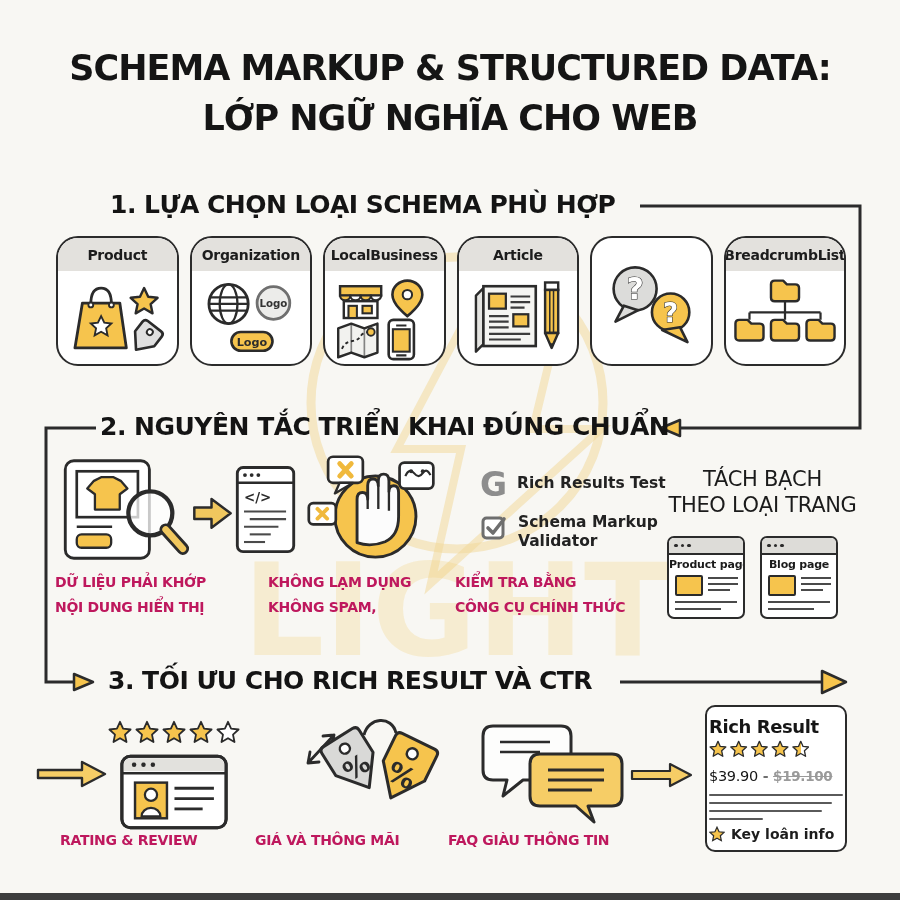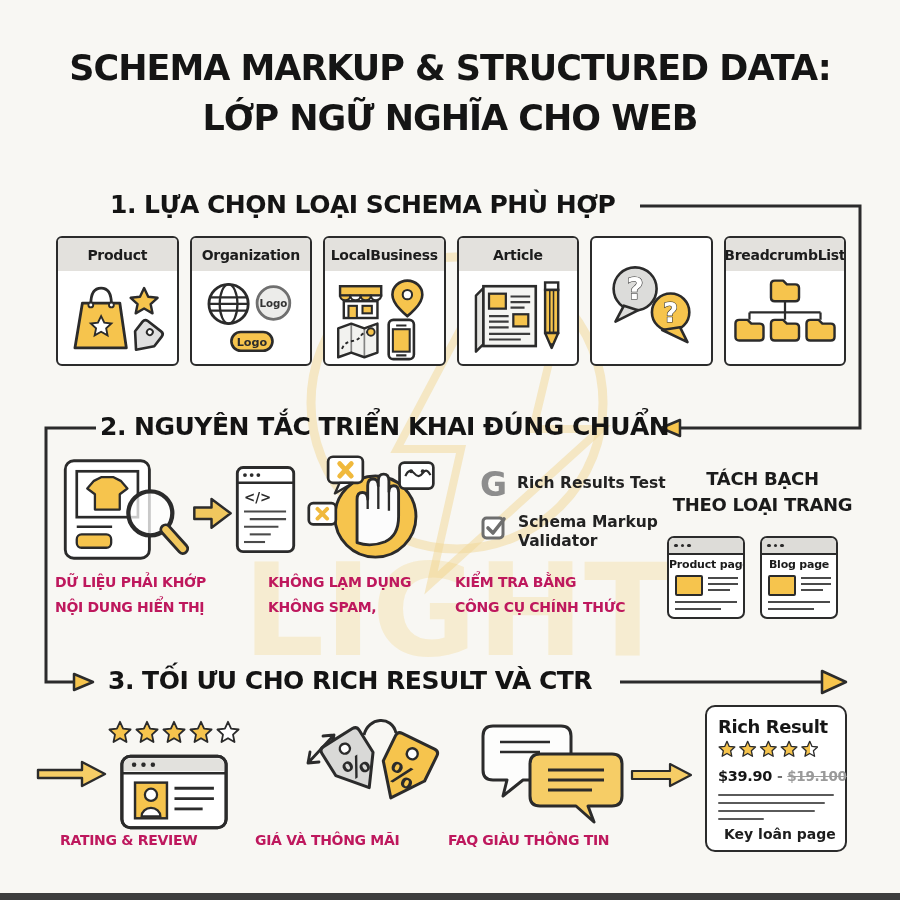--- a/index.html
+++ b/index.html
@@ -8,52 +8,52 @@
   .abs{position:absolute;}
   .z1{z-index:1;} .z2{z-index:2;} .z3{z-index:3;}
 
   .title-line{left:0;width:900px;text-align:center;font-weight:800;color:#151515;
     font-size:35px;letter-spacing:-1px;white-space:nowrap;}
 
   .sec-heading{font-weight:800;font-size:25px;color:#141414;letter-spacing:-0.5px;white-space:nowrap;}
 
   
   .cards-row{left:56px;top:236px;width:790px;display:flex;gap:11px;}
-  .schema-card{flex:1 1 0;height:130px;background:#ffffff;border:2.5px solid #2b2b2b;border-radius:6px;
+  .schema-card{flex:1 1 0;height:130px;background:#ffffff;border:2.5px solid #2b2b2b;border-radius:22px;
     box-sizing:border-box;overflow:hidden;display:flex;flex-direction:column;}
   .card-head{height:33px;background:#e3e1dd;display:flex;align-items:center;justify-content:center;
     font-weight:700;font-size:14px;letter-spacing:-0.3px;color:#1c1c1c;flex:0 0 auto;}
   .card-body{flex:1;display:flex;align-items:center;justify-content:center;}
 
   .caption{font-weight:800;font-size:14px;line-height:25px;text-align:left;color:#be185d;letter-spacing:-0.3px;}
-  .caption-sm{font-weight:700;font-size:18px;line-height:26px;text-align:center;color:#1b1b1b;letter-spacing:-0.3px;}
+  .caption-sm{font-weight:400;font-size:21px;line-height:26px;text-align:center;color:#1b1b1b;letter-spacing:-0.3px;}
 
   
   .tool-row{display:flex;align-items:flex-start;gap:10px;margin-bottom:12px;}
   .g-letter{font-size:33px;line-height:33px;font-weight:800;color:#8d8d8d;}
   .tool-label{font-size:15.5px;font-weight:600;color:#222;line-height:19px;padding-top:6px;}
 
   
   .mini-window{width:78px;background:#fff;border:2.5px solid #2b2b2b;border-radius:7px;box-sizing:border-box;overflow:hidden;}
   .mw-head{height:15px;background:#dddcd8;border-bottom:2px solid #2b2b2b;display:flex;align-items:center;gap:3px;padding-left:5px;}
   .mw-dot{width:3.5px;height:3.5px;border-radius:50%;background:#2b2b2b;}
   .mw-label{font-size:11px;font-weight:700;text-align:center;padding:3px 0 2px;color:#1b1b1b;letter-spacing:-0.2px;white-space:nowrap;}
   .mw-body{padding:2px 6px 7px;}
   .mw-row{display:flex;gap:5px;align-items:flex-start;}
   .mw-img{width:24px;height:17px;background:#f6c44d;border:2px solid #2b2b2b;border-radius:2px;flex:0 0 auto;}
   .mw-lines{flex:1;padding-top:2px;}
   .mw-line{height:2px;background:#4a4a4a;margin-bottom:4px;}
   .mw-full{height:2px;background:#4a4a4a;margin-top:5px;}
 
   
   .rich-card{left:705px;top:705px;width:142px;height:147px;background:#fff;border:2.5px solid #2b2b2b;
-    border-radius:10px;box-sizing:border-box;padding:9px 11px;}
+    border-radius:10px;box-sizing:border-box;padding:9px 2px;}
   .rc-title{font-size:18px;font-weight:800;color:#161616;letter-spacing:-0.4px;}
   .rc-price-row{margin-top:5px;white-space:nowrap;letter-spacing:-0.3px;}
-  .rc-price{font-size:14.5px;font-weight:700;color:#161616;}
+  .rc-price{font-size:14.5px;font-weight:400;color:#161616;}
   .rc-sep{font-size:14px;font-weight:700;color:#6f6f6f;}
   .rc-old{font-size:13.5px;font-weight:600;color:#9a9a9a;text-decoration:line-through;}
   .rc-lines{margin-top:9px;}
   .rc-line{height:2px;background:#5a5a5a;margin-bottom:6px;border-radius:1px;}
   .rc-footer{margin-top:6px;display:flex;align-items:center;gap:6px;font-size:14px;font-weight:600;color:#1d1d1d;white-space:nowrap;}
 
   .footer-bar{left:0;top:893px;width:900px;height:7px;background:#3d3d3d;}
 </style>
 </head>
 <body>
@@ -421,18 +421,18 @@
     <div class="rc-lines">
       <div class="rc-line" style="width:100%;"></div>
       <div class="rc-line" style="width:92%;"></div>
       <div class="rc-line" style="width:84%;"></div>
       <div class="rc-line" style="width:40%;"></div>
     </div>
     <div class="rc-footer">
       <svg width="16" height="16" viewBox="0 0 24 24">
         <use href="#starP" fill="#f6c44d" stroke="#2b2b2b" stroke-width="1.8"></use>
       </svg>
-      <span>Key loân page</span>
+      <span>Key loân info</span>
     </div>
   </div>
 
   <div class="abs z3 footer-bar"></div>
 </div>
 
 </body></html>

